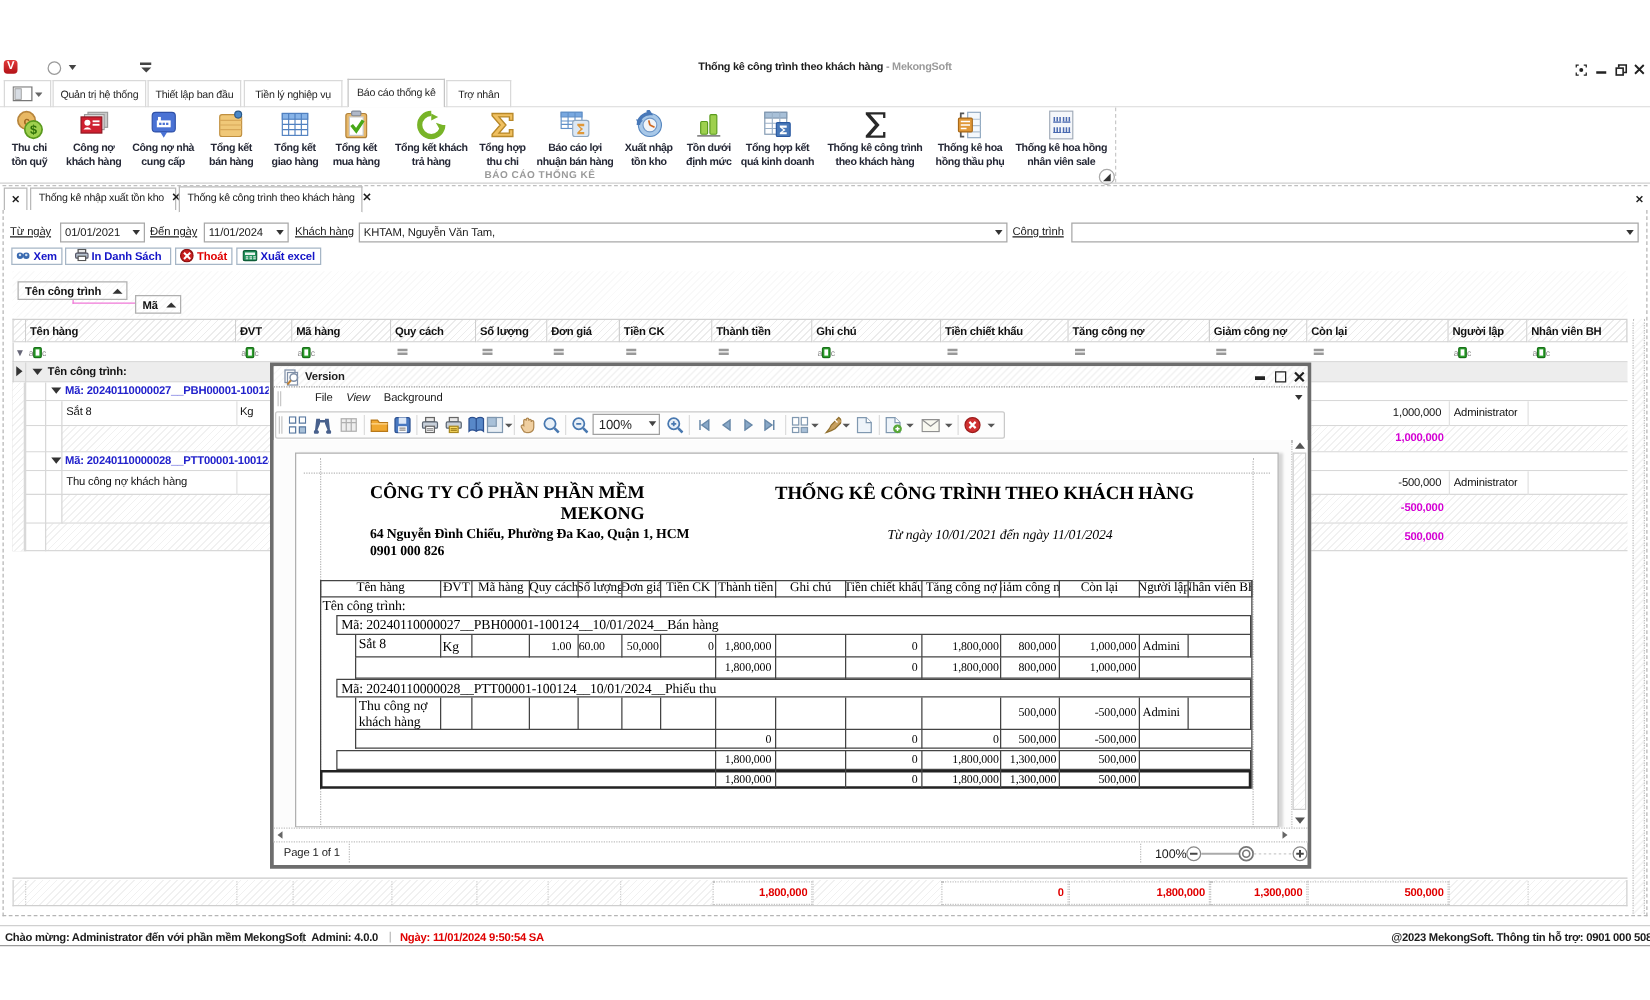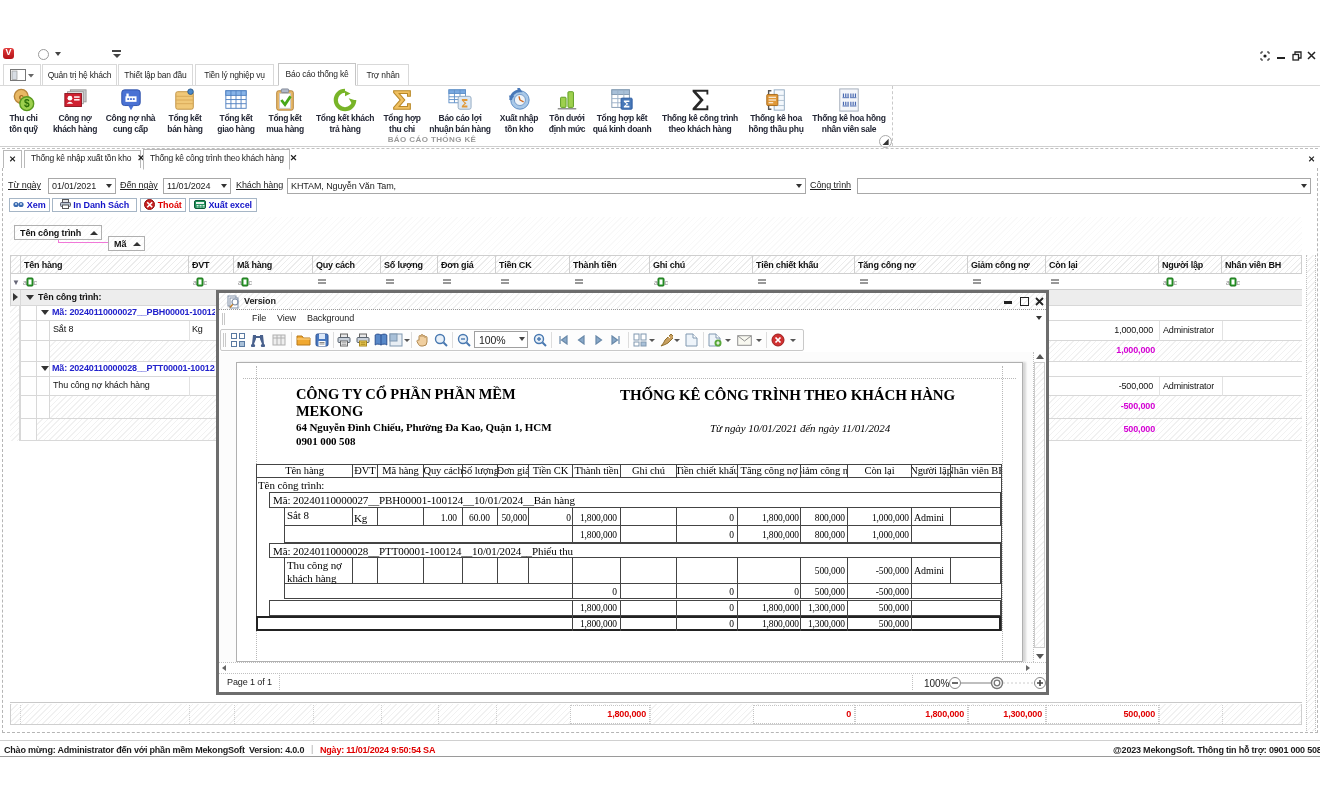--- a/index.html
+++ b/index.html
@@ -63,41 +63,42 @@
 <div id="stage">
 
 <div class="abs" id="titlebar"></div>
 <div class="abs" id="applogo">
       <span>V</span>
     </div>
 <div class="abs" id="qat1"></div>
 <div class="abs darr" style="left:55px; top:52px;"></div>
 <div class="abs" style="left:112px; top:50px; width:9px; height:2px; background:#444;"></div>
 <div class="abs darr" style="left:113px; top:54px; border-left-width:4px; border-right-width:4px; border-top-width:4.5px;"></div>
+<div class="abs" id="apptitle"><b>Thống kê công trình theo khách hàng</b> <span>- MekongSoft</span></div>
 <svg class="abs" style="left:1260px; top:51px;" width="10" height="10" viewBox="0 0 10 10">
       <g stroke="#222" fill="none">
         <path d="M1 3 V1 h2 M7 1 h2 v2 M9 7 v2 H7 M3 9 H1 V7"></path>
         <circle cx="5" cy="5" r="1.6" fill="#222" stroke="none"></circle>
       </g>
     </svg>
 <div class="abs" style="left:1277px; top:57px; width:8px; height:2px; background:#222;"></div>
 <svg class="abs" style="left:1292px; top:51px;" width="10" height="10" viewBox="0 0 10 10">
       <path d="M3 3 V1 h6 v6 H7" fill="none" stroke="#222" stroke-width="1.3"></path>
       <rect x="1" y="3.5" width="5.5" height="5.5" fill="#fff" stroke="#222" stroke-width="1.3"></rect>
     </svg>
 <svg class="abs" style="left:1307px; top:51px;" width="9" height="9" viewBox="0 0 9 9">
       <path d="M1 1 l7 7 M8 1 l-7 7" stroke="#222" stroke-width="1.5"></path>
     </svg>
 
 <div class="rtab" style="left:3px; width:38px;"><svg width="24" height="13" viewBox="0 0 24 13" style="margin-top:4px;">
         <rect x="0.5" y="0.5" width="15" height="11" fill="#fff" stroke="#777"></rect>
         <rect x="2" y="2" width="5" height="8.5" fill="#d8dde4" stroke="#999" stroke-width="0.7"></rect>
         <path d="M18 5 l3 3.5 3-3.5z" fill="#666"></path>
       </svg></div>
-<div class="rtab" style="left:42px; width:75px;">Quản trị hệ khách</div>
+<div class="rtab" style="left:42px; width:75px;">Quản trị hệ thống</div>
 <div class="rtab" style="left:118px; width:75px;">Thiết lập ban đầu</div>
 <div class="rtab" style="left:195px; width:79px;">Tiền lý nghiệp vụ</div>
 <div class="rtab rtabsel" style="left:278px; width:78px; top:63px; height:23px;">Báo cáo thống kê</div>
 <div class="rtab" style="left:357px; width:52px;">Trợ nhân</div>
 <div class="abs" id="ribbonline"></div>
 
 <div class="abs" id="ribbon"></div>
 <div class="abs" id="rgrouplab">BÁO CÁO THỐNG KÊ</div>
 <div class="abs" style="left:892px; top:86px; width:1px; height:60px; border-left:1px dashed #c9c9c9;"></div>
 <div class="abs" style="left:879px; top:135px; width:13px; height:13px; border:1px solid #aaa; border-radius:50%; text-align:center; font-size:8px; line-height:12px; color:#333;">◢</div>
@@ -454,21 +455,21 @@
       </svg>
 <div class="ptxt" style="left:244px; top:296px; font-weight:bold;">Version</div>
 <div class="abs" style="left:1004px; top:301px; width:8px; height:2.5px; background:#222;"></div>
 <div class="abs" style="left:1020px; top:297px; width:9px; height:9px; border:1.8px solid #222;"></div>
 <svg class="abs" style="left:1035px; top:297px;" width="9" height="9" viewBox="0 0 9 9">
         <path d="M1 1 l7 7 M8 1 l-7 7" stroke="#222" stroke-width="1.8"></path>
       </svg>
 
 <div class="abs" style="left:222px; top:313px; width:3px; height:12px; border-left:1px solid #c8c8c8; border-right:1px solid #c8c8c8;"></div>
 <div class="ptxt" style="left:252px; top:313px;">File</div>
-<div class="ptxt" style="left:277px; top:313px;">View</div>
+<div class="ptxt" style="left:277px; top:313px;font-style:italic;">View</div>
 <div class="ptxt" style="left:307px; top:313px;">Background</div>
 <div class="abs" style="left:1036px; top:316px; width:0; height:0; border-left:3.5px solid transparent; border-right:3.5px solid transparent; border-top:4px solid #333;"></div>
 
 <div class="abs" style="left:220px; top:329px; width:584px; height:22px; background:#fdfdfd; border:1px solid #c9c9c9; border-radius:2px;"></div>
 <div class="abs" style="left:223px; top:333px; width:3px; height:14px; border-left:1px solid #c8c8c8; border-right:1px solid #c8c8c8;"></div>
 <div id="ptoolicons">
 <svg class="abs" style="left:231px; top:333px;" width="14" height="14" viewBox="0 0 14 14">
           <rect x="0.5" y="0.5" width="5" height="5" fill="none" stroke="#5878a0"></rect>
           <rect x="8.5" y="0.5" width="5" height="5" fill="none" stroke="#5878a0"></rect>
           <rect x="0.5" y="8.5" width="5" height="5" fill="none" stroke="#5878a0"></rect>
@@ -587,23 +588,23 @@
         </svg>
 <div class="abs" style="left:790px; top:339px; width:0; height:0; border-left:3px solid transparent; border-right:3px solid transparent; border-top:3.5px solid #555;"></div>
 </div>
 
 <div class="abs" style="left:219px; top:352px; width:814px; height:310px; background:#fcfcfc;"></div>
 <div class="abs" style="left:236px; top:362px; width:787px; height:300px; background:#fff; border:1px solid #b0b0b0; box-shadow:3px 0 2px rgba(0,0,0,0.15);"></div>
 <div class="abs" style="left:256px; top:366px; width:1px; height:296px; border-left:1px dotted #b8b8b8;"></div>
 <div class="abs" style="left:1002px; top:366px; width:1px; height:296px; border-left:1px dotted #b8b8b8;"></div>
 <div class="abs" style="left:243px; top:378px; width:773px; height:1px; border-top:1px dotted #b8b8b8;"></div>
 <div id="report">
-<div class="rp" style="left:296px; top:386px; font-size:14.5px; font-weight:bold; line-height:17px;">CÔNG TY CỔ PHẦN PHẦN MỀM<br>MEKONG</div>
+<div class="rp" style="left:296px; top:386px; font-size:14.5px; font-weight:bold; line-height:17px;text-align:right;">CÔNG TY CỔ PHẦN PHẦN MỀM<br>MEKONG</div>
 <div class="rp" style="left:296px; top:421px; font-size:11px; font-weight:bold;">64 Nguyễn Đình Chiểu, Phường Đa Kao, Quận 1, HCM</div>
-<div class="rp" style="left:296px; top:435px; font-size:11px; font-weight:bold;">0901 000 508</div>
+<div class="rp" style="left:296px; top:435px; font-size:11px; font-weight:bold;">0901 000 826</div>
 <div class="rp" style="left:620px; top:387px; width:330px; text-align:center; font-size:15px; font-weight:bold;">THỐNG KÊ CÔNG TRÌNH THEO KHÁCH HÀNG</div>
 <div class="rp" style="left:700px; top:422px; width:200px; text-align:center; font-size:11px; font-style:italic;">Từ ngày 10/01/2021 đến ngày 11/01/2024</div>
 
 <div class="abs" style="left:256px; top:464px; width:746px; height:14px; border:1px solid #444;"></div>
 <div class="rp" style="left:257px; top:465px; width:95px; font-size:10.5px; display:flex; justify-content:center; overflow:hidden;">Tên hàng</div>
 <div class="rp" style="left:353px; top:465px; width:24px; font-size:10.5px; display:flex; justify-content:center; overflow:hidden;">ĐVT</div>
 <div class="rp" style="left:378px; top:465px; width:45px; font-size:10.5px; display:flex; justify-content:center; overflow:hidden;">Mã hàng</div>
 <div class="rp" style="left:424px; top:465px; width:38px; font-size:10.5px; display:flex; justify-content:center; overflow:hidden;">Quy cách</div>
 <div class="rp" style="left:463px; top:465px; width:34px; font-size:10.5px; display:flex; justify-content:center; overflow:hidden;">Số lượng</div>
 <div class="rp" style="left:498px; top:465px; width:30px; font-size:10.5px; display:flex; justify-content:center; overflow:hidden;">Đơn giá</div>
@@ -653,21 +654,21 @@
           <div class="abs" style="left:572px; top:508px; width:1px; height:18px; background:#444;"></div>
           <div class="abs" style="left:620px; top:508px; width:1px; height:18px; background:#444;"></div>
           <div class="abs" style="left:676px; top:508px; width:1px; height:18px; background:#444;"></div>
           <div class="abs" style="left:737px; top:508px; width:1px; height:18px; background:#444;"></div>
           <div class="abs" style="left:800px; top:508px; width:1px; height:18px; background:#444;"></div>
           <div class="abs" style="left:847px; top:508px; width:1px; height:18px; background:#444;"></div>
           <div class="abs" style="left:911px; top:508px; width:1px; height:18px; background:#444;"></div>
           <div class="abs" style="left:950px; top:508px; width:1px; height:18px; background:#444;"></div>
         </div>
 <div class="rp" style="left:424px; top:512px; width:33px; text-align:right; font-size:9.5px; padding-top:1px;">1.00</div>
-<div class="rp" style="left:463px; top:512px; width:33px; text-align:center; font-size:9.5px; padding-top:1px;">60.00</div>
+<div class="rp" style="left:463px; top:512px; width:33px; text-align:left; font-size:9.5px; padding-top:1px;">60.00</div>
 <div class="rp" style="left:498px; top:512px; width:29px; text-align:right; font-size:9.5px; padding-top:1px;">50,000</div>
 <div class="rp" style="left:529px; top:512px; width:42px; text-align:right; font-size:9.5px; padding-top:1px;">0</div>
 <div class="rp" style="left:573px; top:512px; width:44px; text-align:right; font-size:9.5px; padding-top:1px;">1,800,000</div>
 <div class="rp" style="left:677px; top:512px; width:57px; text-align:right; font-size:9.5px; padding-top:1px;">0</div>
 <div class="rp" style="left:738px; top:512px; width:61px; text-align:right; font-size:9.5px; padding-top:1px;">1,800,000</div>
 <div class="rp" style="left:801px; top:512px; width:44px; text-align:right; font-size:9.5px; padding-top:1px;">800,000</div>
 <div class="rp" style="left:848px; top:512px; width:61px; text-align:right; font-size:9.5px; padding-top:1px;">1,000,000</div>
 <div class="rp" style="left:914px; top:512px; width:36px; font-size:10px; overflow:hidden;">Admini</div>
 
 <div class="abs" style="left:284px; top:526px; width:717px; height:17px; border-bottom:1px solid #444; border-left:1px solid #444;"></div>
@@ -781,18 +782,18 @@
         <circle cx="49" cy="7" r="2.8" fill="none" stroke="#777" stroke-width="1.3"></circle>
 <path d="M55 7 H86" stroke="#ccc" stroke-width="1" stroke-dasharray="2 2"></path>
 <circle cx="92" cy="7" r="5.5" fill="#fff" stroke="#888"></circle>
         <path d="M89 7 h6 M92 4 v6" stroke="#444" stroke-width="1.6"></path>
 </svg>
 </div>
 
 <div class="abs" id="statusbar"></div>
 <div class="abs" style="left:4px; top:745px; font-size:9px; letter-spacing:-0.2px; font-weight:bold; color:#1b1b1b;">Chào mừng: Administrator đến với phần mềm MekongSoft</div>
 <div class="abs" style="left:241px; top:744px; font-size:9px; color:#aaa;">|</div>
-<div class="abs" style="left:249px; top:745px; font-size:9px; letter-spacing:-0.2px; font-weight:bold; color:#1b1b1b;">Version: 4.0.0</div>
+<div class="abs" style="left:249px; top:745px; font-size:9px; letter-spacing:-0.2px; font-weight:bold; color:#1b1b1b;">Admini: 4.0.0</div>
 <div class="abs" style="left:311px; top:744px; font-size:9px; color:#aaa;">|</div>
 <div class="abs" style="left:320px; top:745px; font-size:9px; letter-spacing:-0.2px; font-weight:bold; color:#e00000;">Ngày: 11/01/2024 9:50:54 SA</div>
 <div class="abs" style="left:1113px; top:745px; font-size:9px; letter-spacing:-0.2px; font-weight:bold; color:#1b1b1b; white-space:nowrap;">@2023 MekongSoft. Thông tin hỗ trợ: 0901 000 508</div>
 
 </div>
 
 </body></html>

